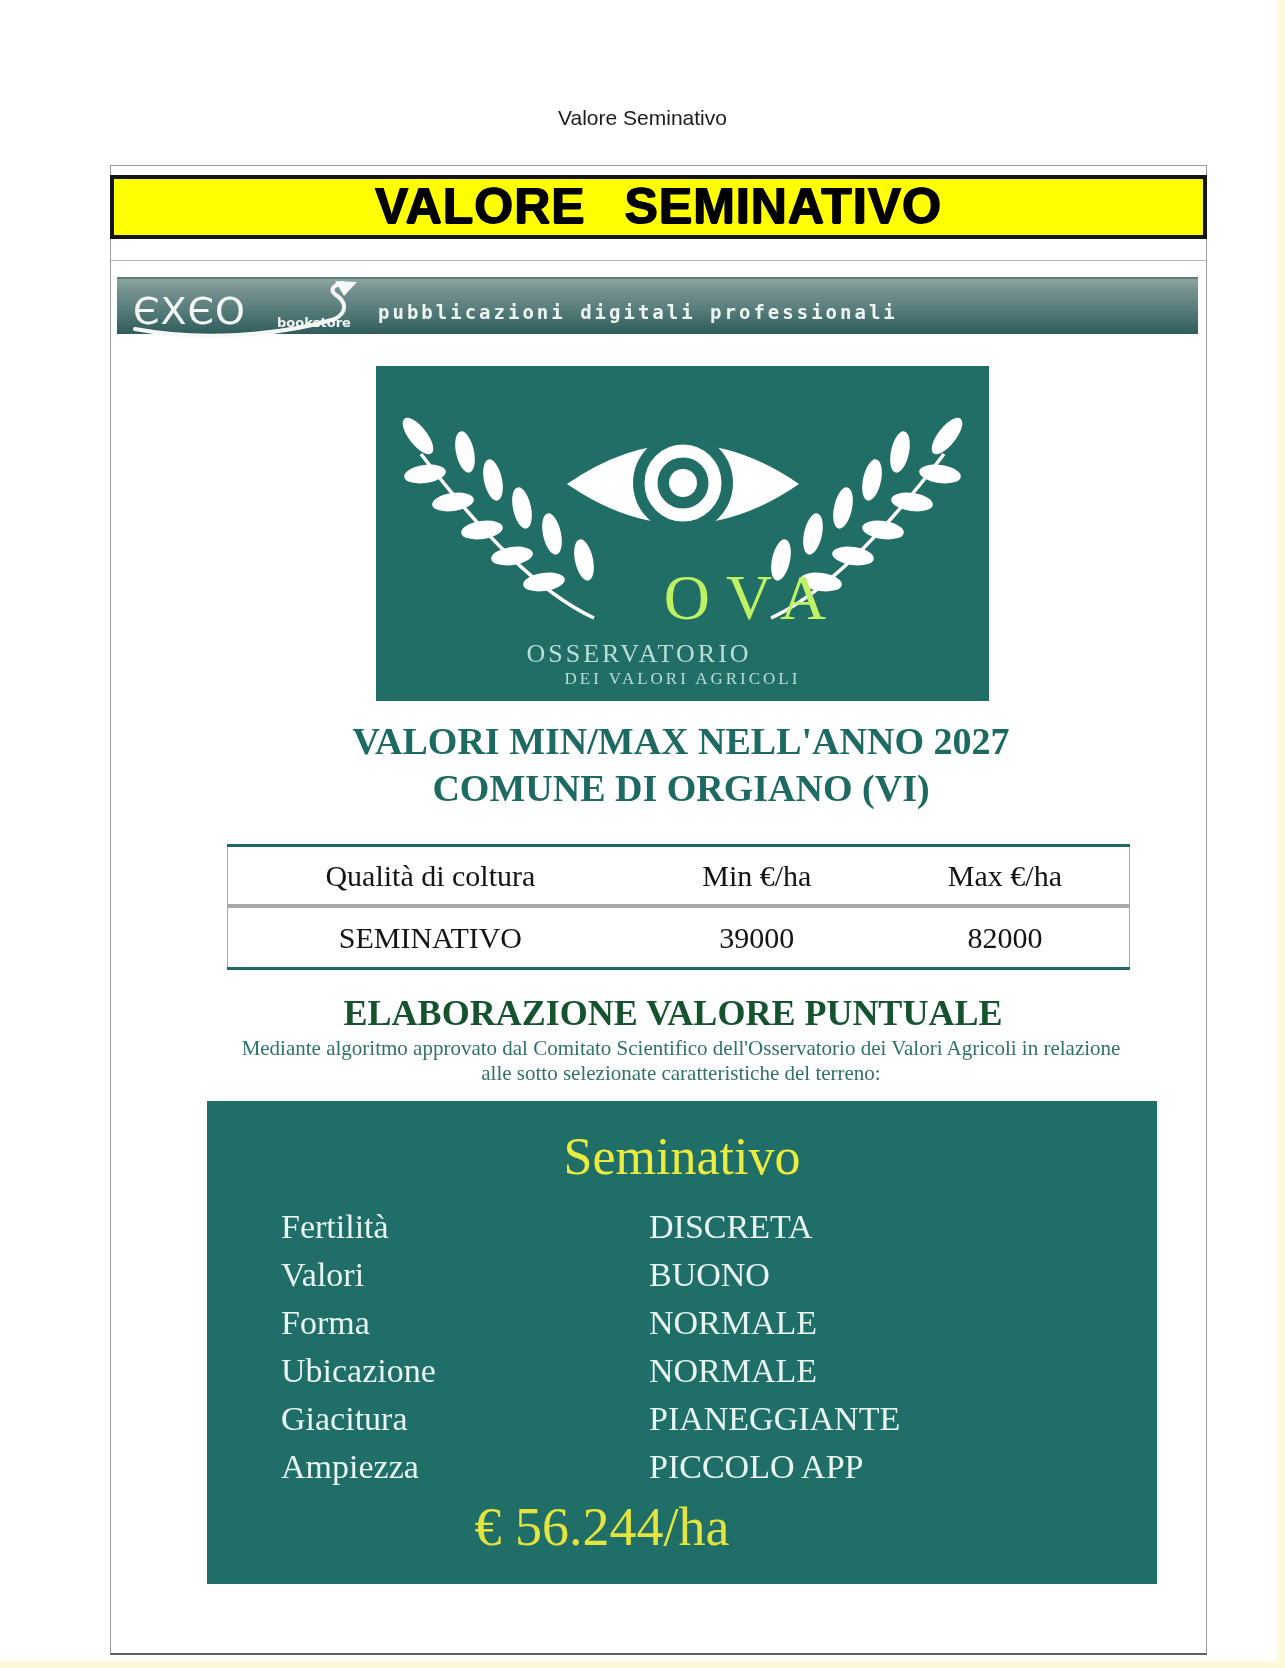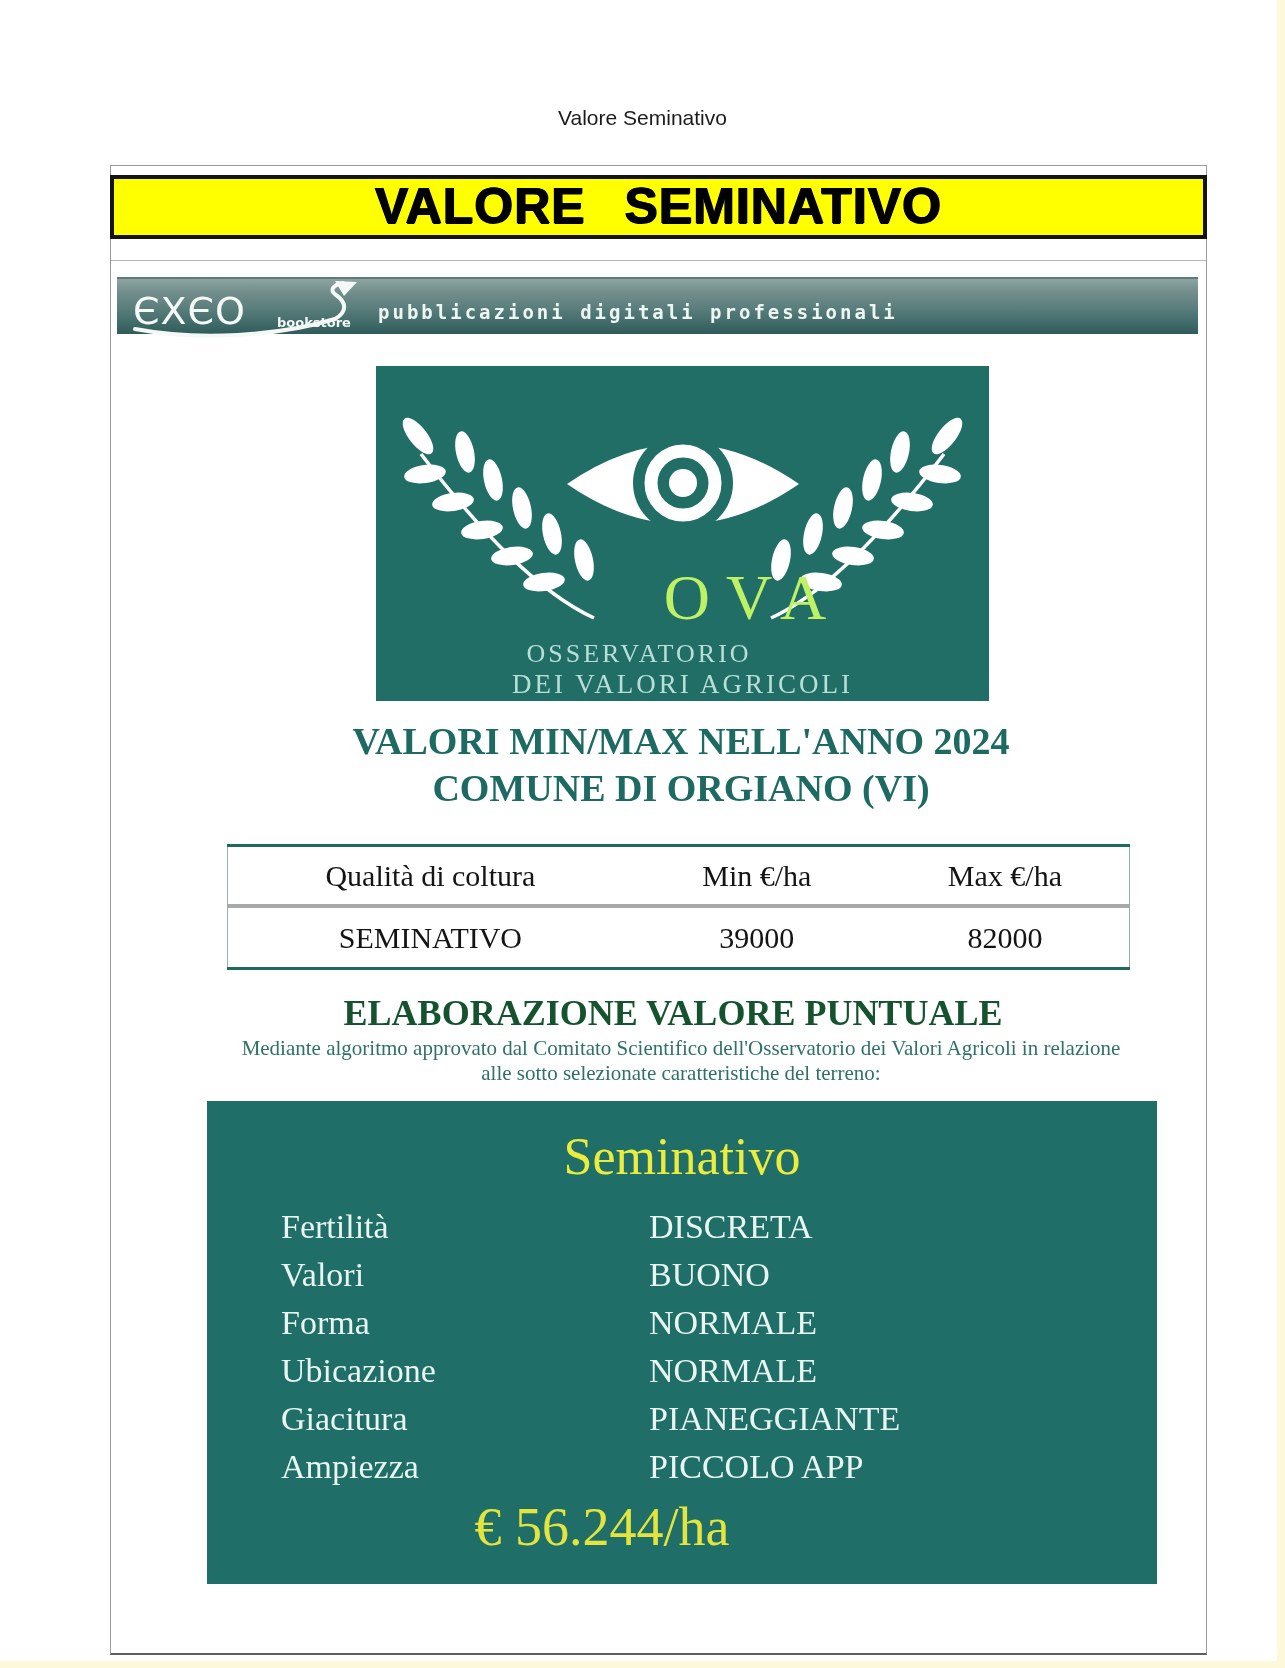--- a/index.html
+++ b/index.html
@@ -34,21 +34,21 @@
     font-family:"DejaVu Sans Mono", monospace;font-weight:bold;font-size:19px;
     letter-spacing:3px;color:#eef6f3;}
 
   .ova-box{position:absolute;left:265px;top:200px;width:613px;height:335px;background:#216e67;}
   .ova-box svg{position:absolute;left:0;top:0;}
   .ova-acronym{position:absolute;left:0;top:200px;width:682px;text-align:center;
     font-size:64px;line-height:64px;color:#bef264;letter-spacing:16px;text-indent:16px;margin-left:28px;}
   .ova-name1{position:absolute;left:0;top:273px;width:526px;text-align:center;
     font-size:26px;color:#b9ded8;letter-spacing:3px;}
   .ova-name2{position:absolute;left:0;top:303px;width:613px;text-align:center;
-    font-size:27px;color:#b9ded8;letter-spacing:3px;}
+    font-size:17px;color:#b9ded8;letter-spacing:3px;}
 
   .headings{position:absolute;left:20px;top:552px;width:1100px;text-align:center;
     font-weight:bold;font-size:38px;line-height:47px;color:#1d6a62;}
 
   .val-table{position:absolute;left:116px;top:678px;width:903px;border-collapse:collapse;table-layout:fixed;
     border-left:1px solid #95b3ae;border-right:1px solid #95b3ae;
     border-top:3px solid #1e6a63;border-bottom:3px solid #1e6a63;
     font-size:30px;color:#141414;}
   .val-table th{font-weight:normal;height:55px;border-bottom:4px solid #a8a8a8;text-align:center;}
   .val-table td{height:57px;text-align:center;}
@@ -138,21 +138,21 @@
           <ellipse cx="208" cy="194" rx="21" ry="9" fill="#ffffff" transform="rotate(78 208 194)"></ellipse>
           <ellipse cx="168" cy="216" rx="21" ry="9" fill="#ffffff" transform="rotate(-8 168 216)"></ellipse>
         </g>
       </svg>
       <div class="ova-acronym">OVA</div>
       <div class="ova-name1">OSSERVATORIO</div>
       <div class="ova-name2">DEI VALORI AGRICOLI</div>
     </div>
 
     <div class="headings">
-      <div>VALORI MIN/MAX NELL'ANNO 2024</div>
+      <div>VALORI MIN/MAX NELL'ANNO 2027</div>
       <div>COMUNE DI ORGIANO (VI)</div>
     </div>
 
     <table class="val-table">
       <thead>
         <tr>
           <th class="col1">Qualità di coltura</th>
           <th class="col2">Min €/ha</th>
           <th class="col3">Max €/ha</th>
         </tr>

